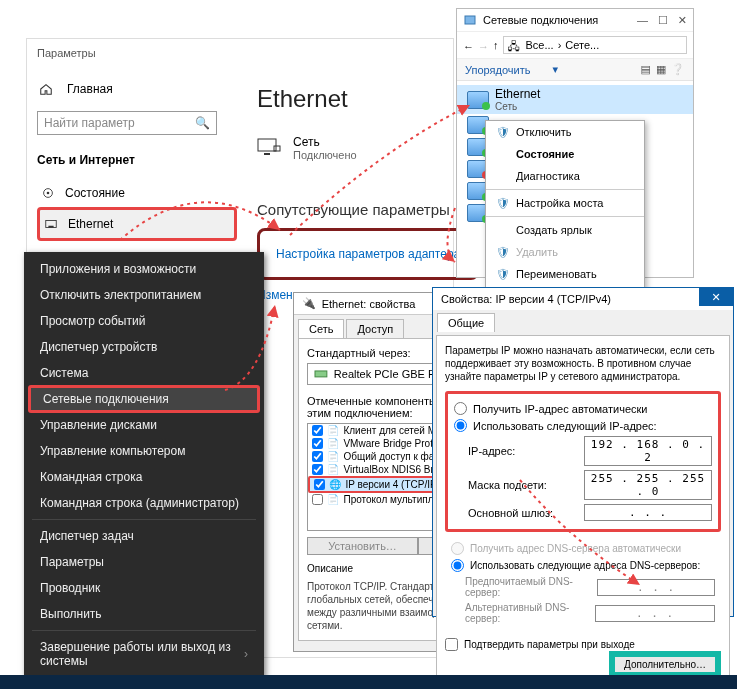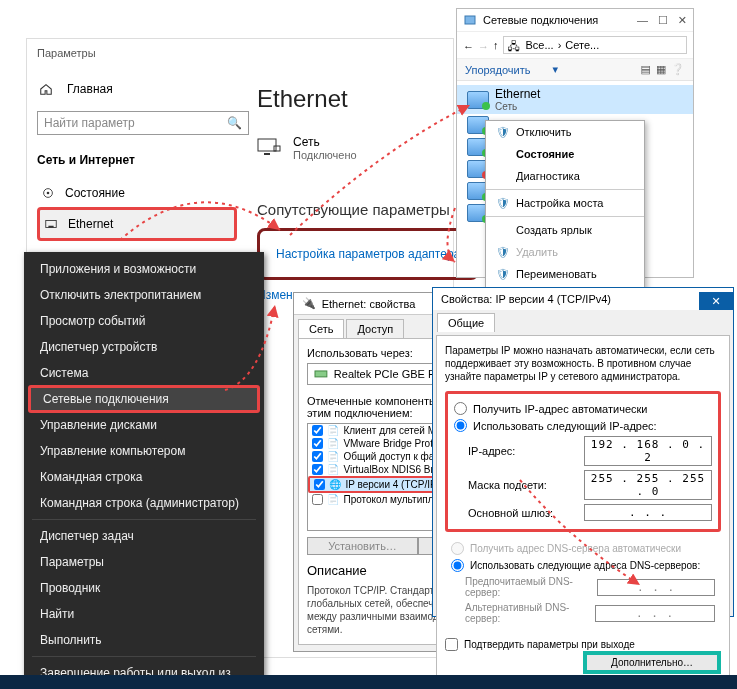--- a/index.html
+++ b/index.html
@@ -1,21 +1,21 @@
 <!DOCTYPE html>
 <html><head>
 <meta charset="utf-8">
 <style>
 *{box-sizing:border-box;margin:0;padding:0;font-family:"Segoe UI",Tahoma,sans-serif}
 body{background:#fff;width:737px;height:689px;position:relative;overflow:hidden;font-size:12px}
 .settings-window{position:absolute;left:26px;top:38px;width:428px;height:620px;background:#fff;border:1px solid #ddd}
 .settings-sidebar{position:absolute;left:0;top:0;width:220px;height:100%;padding:8px 10px}
 .settings-title{font-size:11px;color:#555;margin-bottom:18px}
 .home-row{display:flex;align-items:center;gap:14px;padding:5px 2px;margin-bottom:10px;font-size:12px}
-.search-box{border:1px solid #999;padding:4px 6px;width:212px;display:flex;justify-content:space-between;align-items:center;color:#888;margin-bottom:18px}
+.search-box{border:1px solid #999;padding:4px 6px;width:180px;display:flex;justify-content:space-between;align-items:center;color:#888;margin-bottom:18px}
 .section-h{font-weight:600;font-size:12px;margin-bottom:12px}
 .nav-item{display:flex;align-items:center;gap:10px;padding:7px 4px;font-size:12px}
 .nav-item.ethernet{border:3px solid #e74444;border-radius:4px;background:#f0f0f0}
 .settings-main{position:absolute;left:230px;top:46px;width:195px}
 .settings-main h1{font-size:24px;font-weight:300;color:#222;margin-bottom:22px}
 .net-row{display:flex;gap:12px;align-items:center;margin-bottom:40px}
 .net-label{font-size:12px}
 .net-sub{font-size:11px;color:#666}
 .related-h{font-size:15px;color:#333;margin-bottom:10px;white-space:nowrap}
 .adapter-link{color:#0067c0;border:3px solid #7f1d1d;border-radius:8px;padding:16px;white-space:nowrap;display:inline-block}
@@ -50,32 +50,32 @@
 .dlg-body{background:#fff;border:1px solid #bbb;margin:0 4px 4px;padding:8px;font-size:11px}
 .conn-box{border:1px solid #999;padding:3px 6px;display:flex;align-items:center;gap:6px;margin-top:4px;background:#fff}
 .comp-list{border:1px solid #999;height:108px;overflow:hidden;background:#fff;margin-top:4px}
 .comp-item{display:flex;align-items:center;gap:4px;padding:1px 4px;font-size:10px;white-space:nowrap}
 .comp-item input{width:11px;height:11px}
 .comp-hl{border:2px solid #e74444;border-radius:2px;background:#cce8ff}
 .btn-row{display:flex;gap:0;margin-top:6px}
 .winbtn{border:1px solid #999;background:#e9e9e9;padding:2px 8px;font-size:11px;flex:1;text-align:center;color:#888}
 .desc{margin-top:6px;font-size:10px;color:#444;line-height:1.3}
 .ipv4-dialog{position:absolute;left:432px;top:287px;width:302px;height:330px;background:#f0f0f0;border:1px solid #0a5ea6}
-.ipv4-title{background:#fff;color:#000;padding:5px 8px;font-size:11px;display:flex;justify-content:space-between;align-items:flex-end}
+.ipv4-title{background:#fff;color:#000;padding:5px 8px;font-size:11px;display:flex;justify-content:space-between;align-items:flex-start}
 .ipv4-close{background:#0a5ea6;color:#fff;width:34px;height:18px;display:flex;align-items:center;justify-content:center;margin:-5px -8px -5px 0}
 .ipv4-body{background:#fff;border:1px solid #bbb;margin:3px;padding:8px;font-size:11px}
 .ipv4-intro{font-size:10px;line-height:1.3;margin-bottom:8px}
 .radio-grp{border:3px solid #e74444;border-radius:3px;padding:6px;margin-bottom:4px}
 .radio-row{display:flex;align-items:center;gap:6px;padding:2px 0}
 .ip-row{display:flex;justify-content:space-between;align-items:center;padding:2px 0;margin-left:14px}
 .ip-input{border:1px solid #888;font-family:monospace;padding:1px 0;width:128px;font-size:11px;text-align:center;background:#fff;letter-spacing:1px}
 .dns-grp{padding:4px 6px;color:#888;font-size:10px}
 .dns-grp .radio-row{color:#000}
 .chk-row{display:flex;align-items:center;gap:6px;margin-top:8px;font-size:10px}
-.extra-btn{border:4px solid #14b8a6;background:#e9e9e9;padding:2px 24px;font-size:10px;float:right}
+.extra-btn{border:6px solid #14b8a6;background:#e9e9e9;padding:2px 9px;font-size:10px;float:right}
 .ipv4-foot{display:flex;justify-content:flex-end;gap:8px;padding:6px 10px}
 .ok-hl{border:3px solid #e74444;border-radius:3px;padding:2px}
 .cancelbtn{border:1px solid #999;background:#e9e9e9;padding:2px 14px;font-size:11px}
 .taskbar{position:absolute;left:0;bottom:0;width:100%;height:14px;background:#0b2744}
 .arrow-r{font-size:12px;color:#888}
 .dot-path{position:absolute;pointer-events:none}
 .ico{width:14px;height:14px;display:inline-block}
 svg{display:block}
 </style>
 </head>
@@ -145,21 +145,20 @@
   <div class="cm-item">Система</div>
   <div class="cm-item cm-hl">Сетевые подключения</div>
   <div class="cm-item">Управление дисками</div>
   <div class="cm-item">Управление компьютером</div>
   <div class="cm-item">Командная строка</div>
   <div class="cm-item">Командная строка (администратор)</div>
   <div class="cm-sep"></div>
   <div class="cm-item">Диспетчер задач</div>
   <div class="cm-item">Параметры</div>
   <div class="cm-item">Проводник</div>
-  <div class="cm-item">Найти</div>
   <div class="cm-item">Выполнить</div>
   <div class="cm-sep"></div>
   <div class="cm-item">
       <span>Завершение работы или выход из системы</span>
       <span class="arrow-r">›</span>
     </div>
 
 </div>
 
 <div class="nc-window">
@@ -262,21 +261,21 @@
 <div class="eth-dialog">
   <div class="dlg-title">
     <span>🔌</span>
     <span>Ethernet: свойства</span>
   </div>
   <div class="tabs">
     <div class="tab">Сеть</div>
     <div class="tab inactive">Доступ</div>
   </div>
   <div class="dlg-body">
-    <div>Использовать через:</div>
+    <div>Стандартный через:</div>
     <div class="conn-box">
       <span class="ico">
           <svg viewBox="0 0 14 14">
             <rect x="1" y="4" width="12" height="6" fill="#8c8" stroke="#484"></rect>
           </svg>
         </span>
       <span style="overflow:hidden;text-overflow:ellipsis;white-space:nowrap">Realtek PCIe GBE Family Контроллер</span>
     </div>
     <div style="margin-top:10px">Отмеченные компоненты используются этим подключением:</div>
     <div class="comp-list">
@@ -308,21 +307,21 @@
       <div class="comp-item">
           <input type="checkbox" style="">
           <span>📄</span>
           <span>Протокол мультиплексора</span>
         </div>
     </div>
     <div class="btn-row">
       <div class="winbtn">Установить…</div>
       <div class="winbtn">Удалить</div>
     </div>
-    <div style="margin-top:8px;font-size:13px">Описание</div>
+    <div style="margin-top:8px;font-size:10px">Описание</div>
     <div class="desc">Протокол TCP/IP. Стандартный протокол глобальных сетей, обеспечивающий связь между различными взаимодействующими сетями.</div>
   </div>
 </div>
 
 <div class="ipv4-dialog">
   <div class="ipv4-title">
     <span>Свойства: IP версии 4 (TCP/IPv4)</span>
     <span class="ipv4-close">✕</span>
   </div>
   <div class="tabs" style="padding-top:3px">

